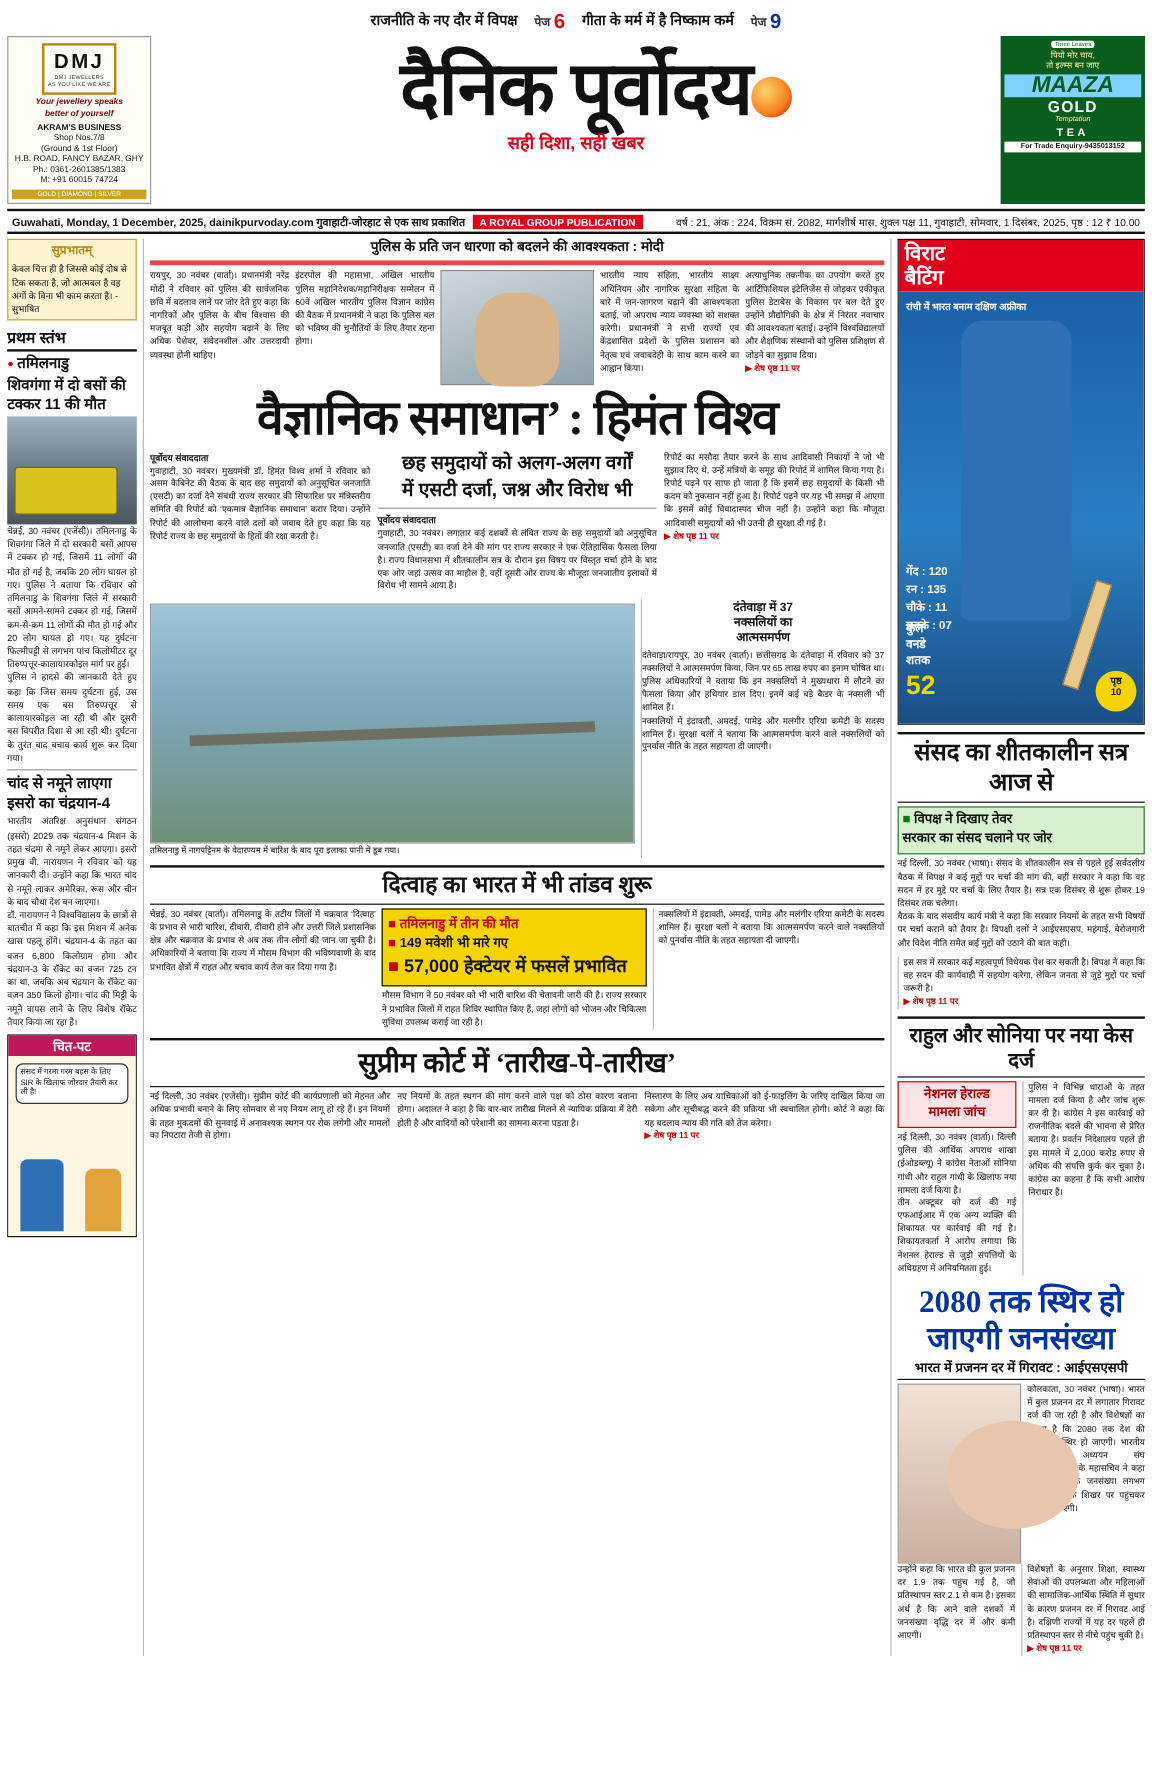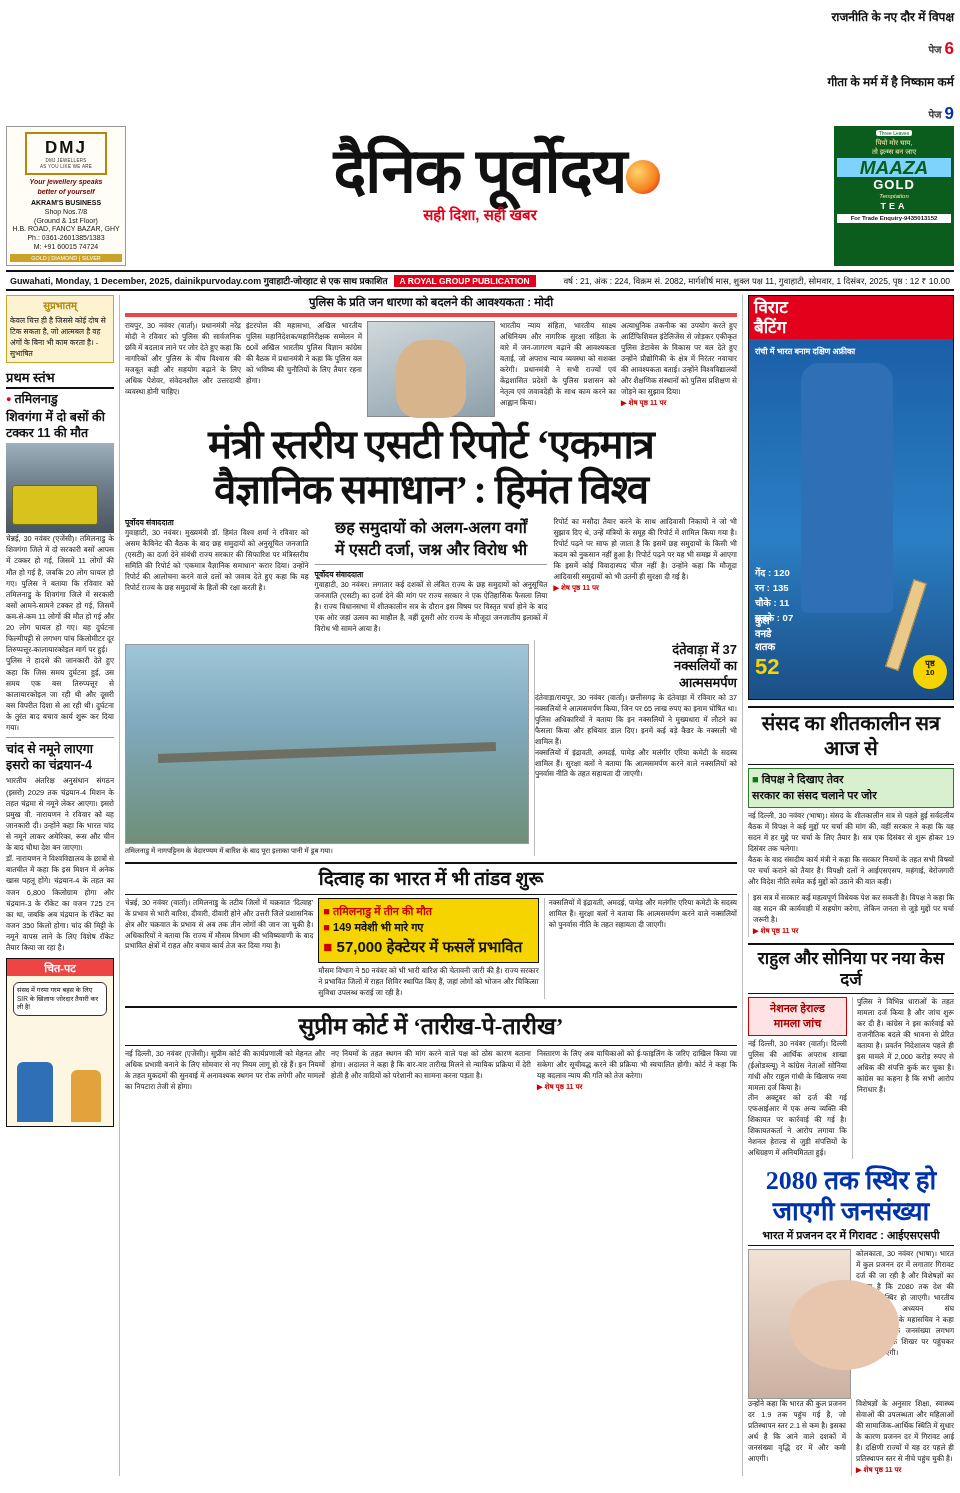--- a/index.html
+++ b/index.html
@@ -6,32 +6,32 @@
   html, body { margin:0; padding:0; }
   body {
     width: 960px;
     font-family: "Liberation Sans", sans-serif;
     background: #ffffff;
     color: #111;
   }
   .page { width:960px; position:relative; padding:4px 6px 6px 6px; }
 
   
-  .topstrip { display:flex; align-items:flex-end; justify-content:center; gap:14px; font-size:12px; font-weight:bold; padding:4px 0 2px 0;flex-direction:column; }
+  .topstrip { display:flex; align-items:flex-start; justify-content:center; gap:14px; font-size:12px; font-weight:bold; padding:4px 0 2px 0; }
   .topstrip .t { color:#111; }
   .pgbadge { display:inline-flex; align-items:center; gap:3px; }
   .pgbadge .lbl { font-size:10px; color:#333; }
   .pgbadge .num { color:#e2001a; font-size:17px; font-weight:bold; }
   .pgbadge .num.blue { color:#0033aa; }
 
   
   .masthead { display:flex; align-items:stretch; gap:6px; }
   .adbox-left, .adbox-right { width:120px; border:1px solid #999; padding:3px; text-align:center; font-size:7px; line-height:1.25; }
   .adbox-left { background:#fffdf5; }
-  .dmj-logo { border:2px solid #b8860b; margin:2px auto 3px auto; width:82px; padding:3px 0; }
+  .dmj-logo { border:2px solid #b8860b; margin:2px auto 3px auto; width:62px; padding:3px 0; }
   .dmj-logo .d1 { font-size:17px; font-weight:bold; letter-spacing:2px; color:#111; }
   .dmj-logo .d2 { font-size:4.5px; letter-spacing:.3px; color:#333; }
   .adbox-left .tag { font-style:italic; font-size:7px; color:#7a0000; font-weight:bold; margin:2px 0; }
   .adbox-left .ln { font-size:7px; }
   .adbox-left .gold { background:#c9a227; color:#fff; font-size:5.5px; margin-top:2px; padding:1px 0; }
   .adbox-right { background:#0b5d1e; color:#fff; border-color:#0b5d1e; position:relative; padding:2px; }
   .adbox-right .hindi { font-size:7px; color:#ffe9a8; line-height:1.3; }
   .maaza { background:#7dd3fc; color:#0b5d1e; font-size:19px; font-weight:bold; font-style:italic; margin:2px 0 0 0; line-height:1; }
   .maazagold { color:#ffffff; font-size:13px; font-weight:bold; letter-spacing:1px; }
   .templ { font-size:6px; font-style:italic; color:#ffe9a8; }
@@ -62,21 +62,21 @@
   .suprabhat { background:#fdf3d0; border:1px solid #c9a227; padding:3px; font-size:7.5px; line-height:1.45; }
   .suprabhat h4 { margin:0 0 2px 0; font-size:10px; color:#b8860b; text-align:center; }
   .sec-head { font-weight:bold; font-size:13px; border-bottom:2px solid #111; margin:5px 0 3px 0; padding-bottom:1px; }
   .bullet-title { font-size:12.5px; font-weight:bold; line-height:1.25; margin:2px 0; }
   .red-dot::before { content:"●"; color:#e2001a; font-size:9px; margin-right:3px; vertical-align:1px; }
   .body-s { font-size:7.4px; line-height:1.5; text-align:justify; }
   .photo { background:#7a8a99; width:100%; position:relative; overflow:hidden; }
   .photo.bus { height:90px; background:linear-gradient(180deg,#9fb0bd 0%, #6f7f8c 45%, #4a5560 100%); }
   .photo.bus::after { content:""; position:absolute; left:6px; bottom:8px; width:84px; height:38px; background:#d9c21c; border:1px solid #6b6b1e; border-radius:3px; }
   .chitpat { border:1px solid #111; margin-top:5px; }
-  .chitpat .hd { background:#ef4444; color:#fff; font-size:11px; font-weight:bold; text-align:center; padding:1px; }
+  .chitpat .hd { background:#be185d; color:#fff; font-size:11px; font-weight:bold; text-align:center; padding:1px; }
   .cartoon { height:150px; background:#fdf6e3; position:relative; }
   .cartoon .bubble { position:absolute; top:6px; left:6px; right:6px; background:#fff; border:1px solid #333; border-radius:6px; font-size:6.5px; padding:3px; line-height:1.3; }
   .cartoon .figure { position:absolute; bottom:4px; left:10px; width:36px; height:60px; background:#2f6fb5; border-radius:6px 6px 0 0; }
   .cartoon .figure2 { position:absolute; bottom:4px; right:12px; width:30px; height:52px; background:#e2a33c; border-radius:6px 6px 0 0; }
 
   
   .lead-head { font-size:11.5px; font-weight:bold; text-align:center; line-height:1.3; border-bottom:4px solid #ef4444; padding-bottom:3px; }
   .modi-wrap { display:flex; gap:5px; margin-top:4px; }
   .modi-col { flex:1; font-size:7.3px; line-height:1.5; text-align:justify; }
   .modi-photo { width:128px; height:96px; background:linear-gradient(160deg,#cfd8dc,#8fa0ab); border:1px solid #888; position:relative; }
@@ -226,21 +226,20 @@
         <div class="modi-col">इंटरपोल की महासभा, अखिल भारतीय पुलिस महानिदेशक/महानिरीक्षक सम्मेलन में 60वें अखिल भारतीय पुलिस विज्ञान कांग्रेस की बैठक में प्रधानमंत्री ने कहा कि पुलिस बल को भविष्य की चुनौतियों के लिए तैयार रहना होगा।</div>
         <div class="modi-photo"></div>
         <div class="modi-col">भारतीय न्याय संहिता, भारतीय साक्ष्य अधिनियम और नागरिक सुरक्षा संहिता के बारे में जन-जागरण बढ़ाने की आवश्यकता बताई, जो अपराध न्याय व्यवस्था को सशक्त करेगी। प्रधानमंत्री ने सभी राज्यों एवं केंद्रशासित प्रदेशों के पुलिस प्रशासन को नेतृत्व एवं जवाबदेही के साथ काम करने का आह्वान किया।</div>
         <div class="modi-col">
           <span>अत्याधुनिक तकनीक का उपयोग करते हुए आर्टिफिशियल इंटेलिजेंस से जोड़कर एकीकृत पुलिस डेटाबेस के विकास पर बल देते हुए उन्होंने प्रौद्योगिकी के क्षेत्र में निरंतर नवाचार की आवश्यकता बताई। उन्होंने विश्वविद्यालयों और शैक्षणिक संस्थानों को पुलिस प्रशिक्षण से जोड़ने का सुझाव दिया।</span>
           <div class="more">शेष पृष्ठ 11 पर</div>
         </div>
       </div>
 
       <div class="banner-head">
-        <div>मंत्री स्तरीय एसटी रिपोर्ट ‘एकमात्र</div>
         <div>वैज्ञानिक समाधान’ : हिमंत विश्व</div>
       </div>
 
       <div class="three">
         <div style="flex:0 0 30%;" class="mini-col">
           <div class="byline">पूर्वोदय संवाददाता</div>
           <div>गुवाहाटी, 30 नवंबर। मुख्यमंत्री डॉ. हिमंत विश्व शर्मा ने रविवार को असम कैबिनेट की बैठक के बाद छह समुदायों को अनुसूचित जनजाति (एसटी) का दर्जा देने संबंधी राज्य सरकार की सिफारिश पर मंत्रिस्तरीय समिति की रिपोर्ट को ‘एकमात्र वैज्ञानिक समाधान’ करार दिया। उन्होंने रिपोर्ट की आलोचना करने वाले दलों को जवाब देते हुए कहा कि यह रिपोर्ट राज्य के छह समुदायों के हितों की रक्षा करती है।</div>
         </div>
         <div style="flex:1;">
           <div class="sub-deck">छह समुदायों को अलग-अलग वर्गों</div>
@@ -258,21 +257,21 @@
       </div>
 
       <div class="two" style="margin-top:5px;">
         <div style="flex:0 0 66%;">
           <div class="flood-photo">
             <div class="road"></div>
           </div>
           <div class="cap-text">तमिलनाडु में नागपट्टिनम के वेदारण्यम में बारिश के बाद पूरा इलाका पानी में डूब गया।</div>
         </div>
         <div style="flex:1;" class="vline">
-          <div class="bullet-title" style="text-align:right;font-size:13px;">
+          <div class="bullet-title" style="text-align:center;font-size:10px;">
             <div>दंतेवाड़ा में 37</div>
             <div>नक्सलियों का</div>
             <div>आत्मसमर्पण</div>
           </div>
           <div class="mini-col">दंतेवाड़ा/रायपुर, 30 नवंबर (वार्ता)। छत्तीसगढ़ के दंतेवाड़ा में रविवार को 37 नक्सलियों ने आत्मसमर्पण किया, जिन पर 65 लाख रुपए का इनाम घोषित था। पुलिस अधिकारियों ने बताया कि इन नक्सलियों ने मुख्यधारा में लौटने का फैसला किया और हथियार डाल दिए। इनमें कई बड़े कैडर के नक्सली भी शामिल हैं।</div>
           <div class="mini-col">नक्सलियों में इंद्रावती, अमदई, पामेड़ और मलंगीर एरिया कमेटी के सदस्य शामिल हैं। सुरक्षा बलों ने बताया कि आत्मसमर्पण करने वाले नक्सलियों को पुनर्वास नीति के तहत सहायता दी जाएगी।</div>
         </div>
       </div>
 
       <div class="mid-head2">दित्वाह का भारत में भी तांडव शुरू</div>

